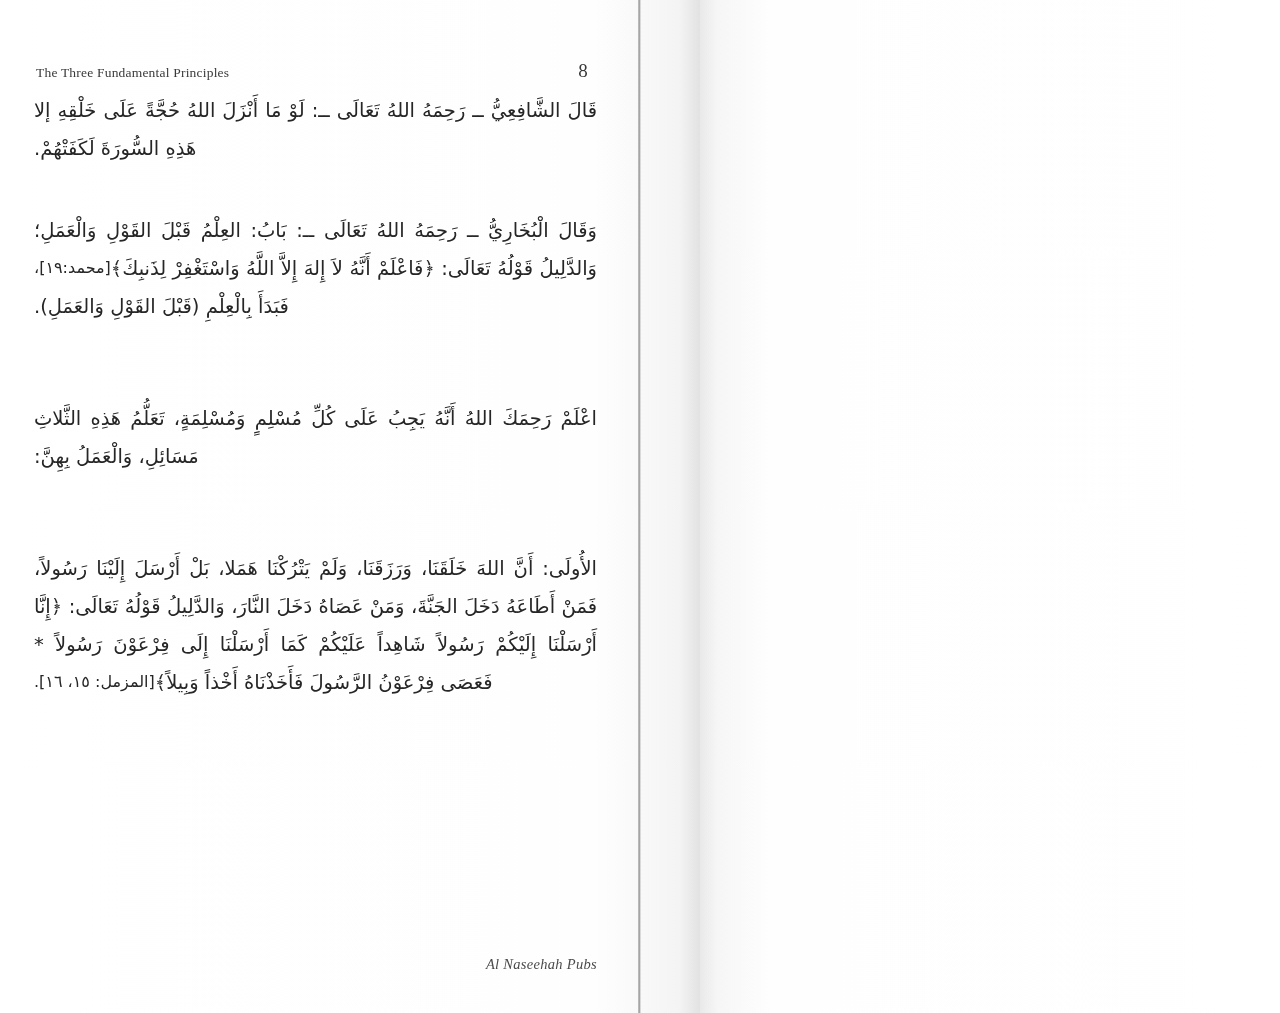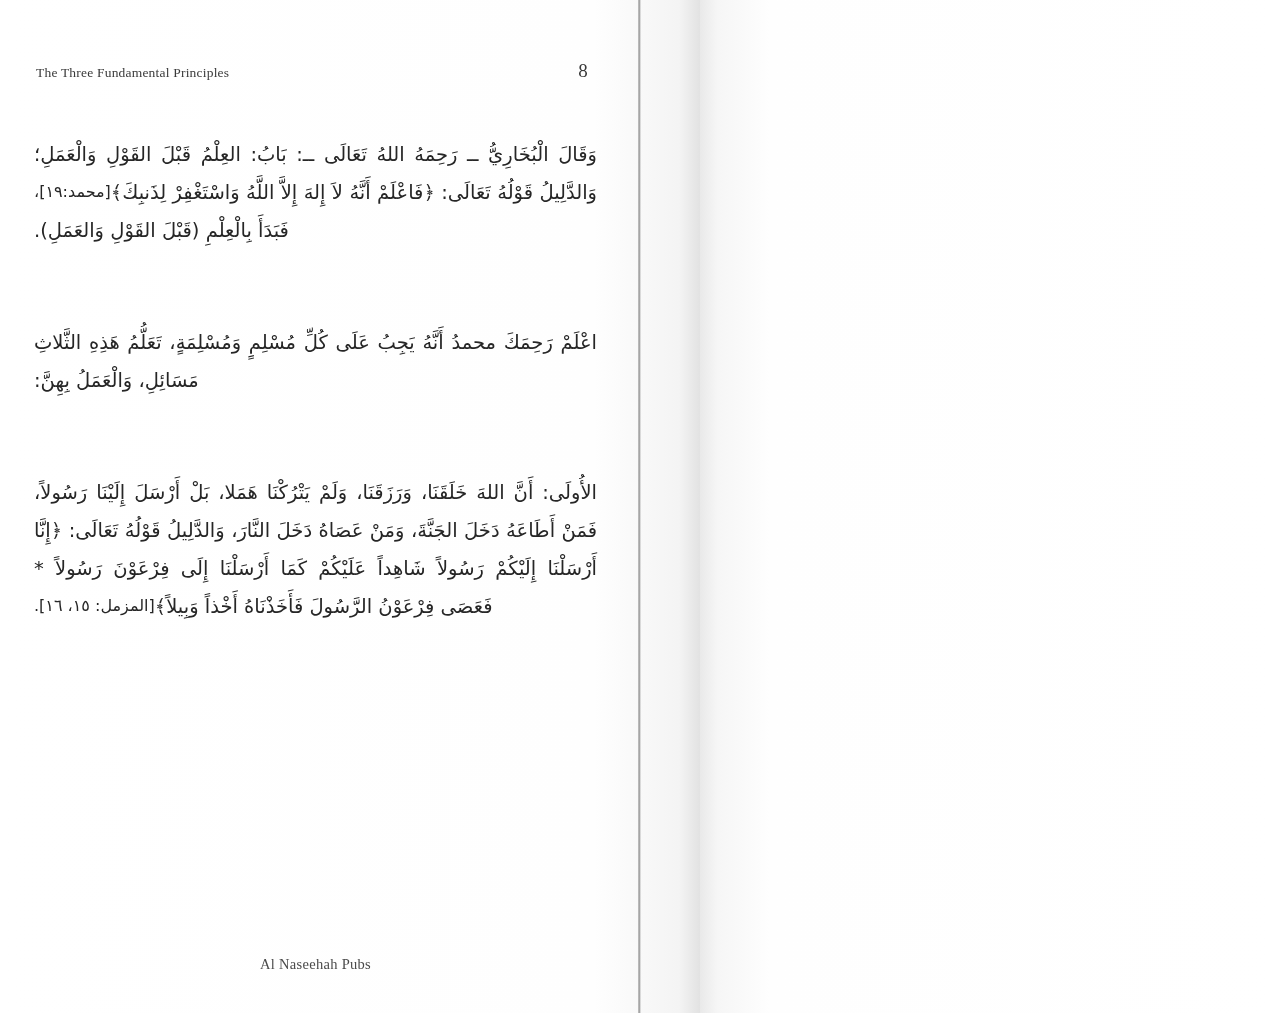--- a/index.html
+++ b/index.html
@@ -95,49 +95,51 @@
   .ar-block .ref {
     font-size: 16px;
     vertical-align: 2px;
   }
   .gap-lg { height: 44px; }
   .gap-xxl { height: 74px; }
 
   
   .footer {
     position: absolute;
+    font-style: italic;
     font-size: 14.5px;
     color: #4a4a4a;
     letter-spacing: 0.3px;
-    text-align: center;
+    text-align: right;
   }
   .footer-left  { left: 34px; top: 956px; width: 563px; }
 </style>
 </head>
 <body>
 
 <div class="spread">
 
   <div class="page page-left">
 
     <div class="running-head rh-left">
       <span class="rh-title">The Three Fundamental Principles</span>
       <span class="rh-page">8</span>
     </div>
 
     <div class="arabic-col">
 
+      <div class="ar-block">قَالَ الشَّافِعِيُّ ــ رَحِمَهُ اللهُ تَعَالَى ــ: لَوْ مَا أَنْزَلَ اللهُ حُجَّةً عَلَى خَلْقِهِ إلا هَذِهِ السُّورَةَ لَكَفَتْهُمْ.</div>
 
       <div class="gap-lg"></div>
 
       <div class="ar-block"><span>وَقَالَ الْبُخَارِيُّ ــ رَحِمَهُ اللهُ تَعَالَى ــ: بَابُ: العِلْمُ قَبْلَ القَوْلِ وَالْعَمَلِ؛ وَالدَّلِيلُ قَوْلُهُ تَعَالَى: ﴿فَاعْلَمْ أَنَّهُ لاَ إِلهَ إِلاَّ اللَّهُ وَاسْتَغْفِرْ لِذَنبِكَ﴾</span><span class="ref">[محمد:١٩]،</span><span> فَبَدَأَ بِالْعِلْمِ (قَبْلَ القَوْلِ وَالعَمَلِ).</span></div>
 
       <div class="gap-xxl"></div>
 
-      <div class="ar-block">اعْلَمْ رَحِمَكَ محمدُ أَنَّهُ يَجِبُ عَلَى كُلِّ مُسْلِمٍ وَمُسْلِمَةٍ، تَعَلُّمُ هَذِهِ الثَّلاثِ مَسَائِلِ، وَالْعَمَلُ بِهِنَّ:</div>
+      <div class="ar-block">اعْلَمْ رَحِمَكَ اللهُ أَنَّهُ يَجِبُ عَلَى كُلِّ مُسْلِمٍ وَمُسْلِمَةٍ، تَعَلُّمُ هَذِهِ الثَّلاثِ مَسَائِلِ، وَالْعَمَلُ بِهِنَّ:</div>
 
       <div class="gap-xxl"></div>
 
       <div class="ar-block"><span>الأُولَى: أَنَّ اللهَ خَلَقَنَا، وَرَزَقَنَا، وَلَمْ يَتْرُكْنَا هَمَلا، بَلْ أَرْسَلَ إِلَيْنَا رَسُولاً، فَمَنْ أَطَاعَهُ دَخَلَ الجَنَّةَ، وَمَنْ عَصَاهُ دَخَلَ النَّارَ، وَالدَّلِيلُ قَوْلُهُ تَعَالَى: ﴿إِنَّا أَرْسَلْنَا إِلَيْكُمْ رَسُولاً شَاهِداً عَلَيْكُمْ كَمَا أَرْسَلْنَا إِلَى فِرْعَوْنَ رَسُولاً * فَعَصَى فِرْعَوْنُ الرَّسُولَ فَأَخَذْنَاهُ أَخْذاً وَبِيلاً﴾</span><span class="ref">[المزمل: ١٥، ١٦].</span></div>
 
     </div>
 
     <div class="footer footer-left">Al Naseehah Pubs</div>
   </div>
 

